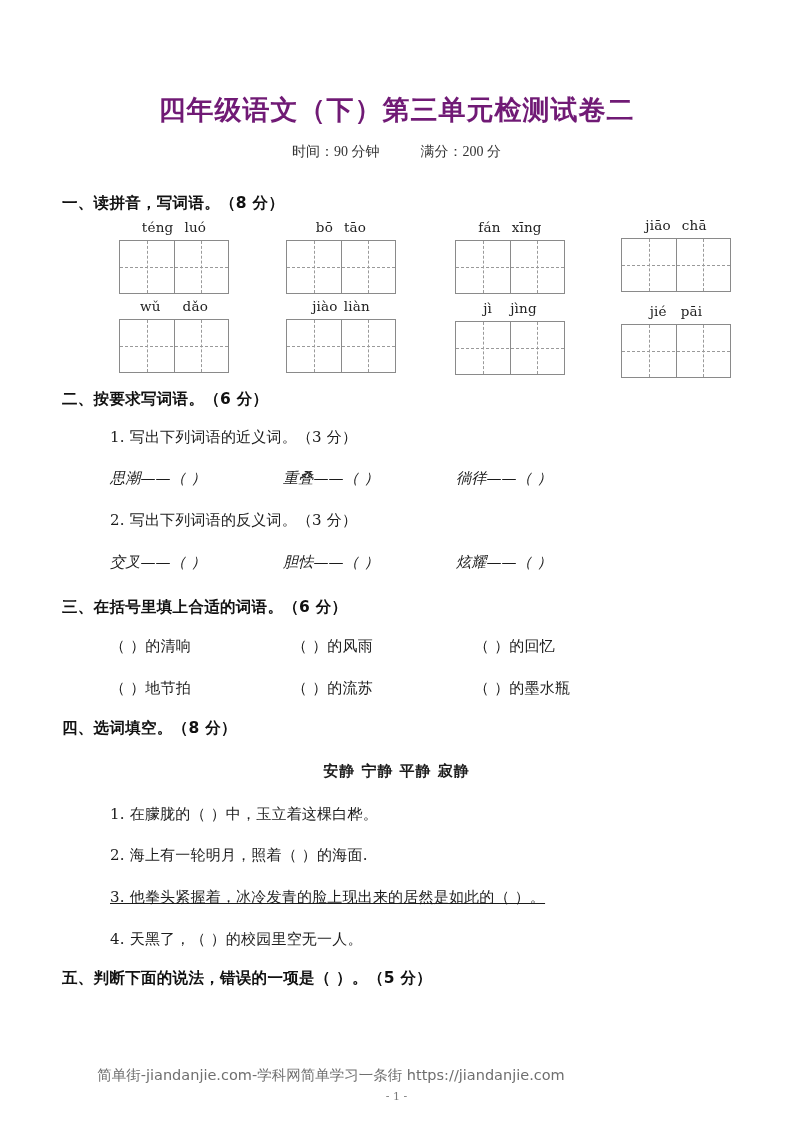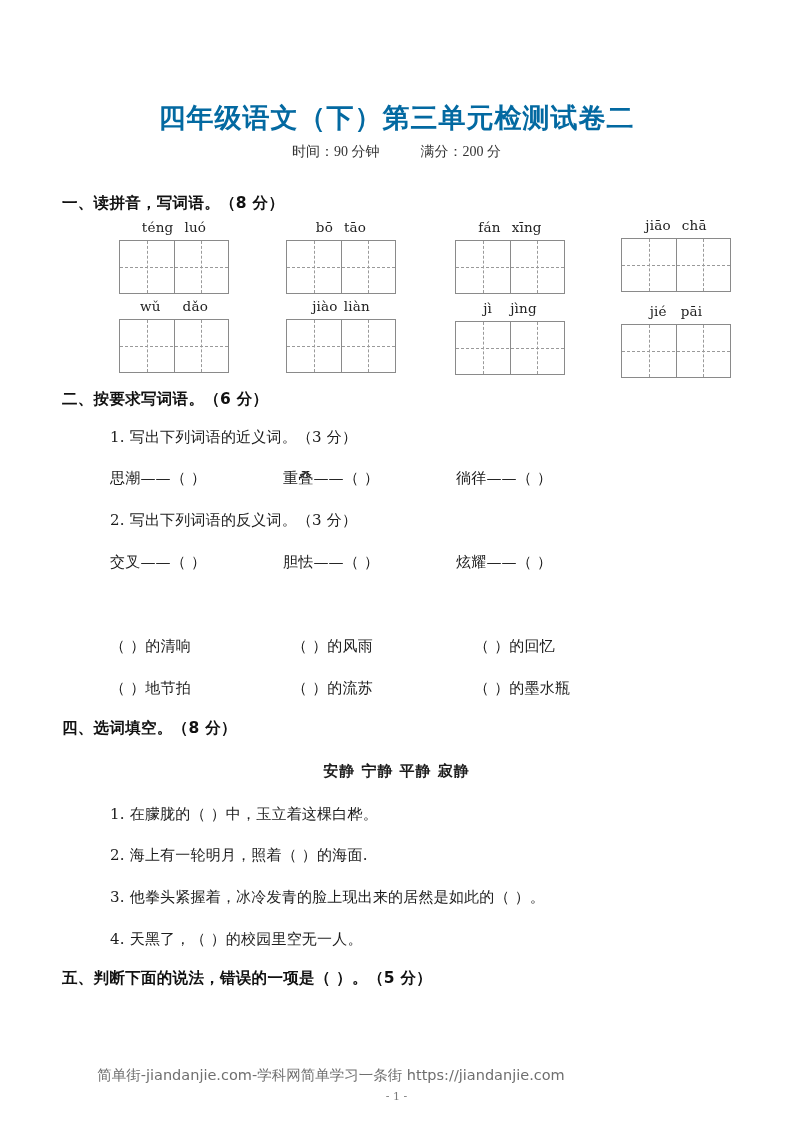--- a/index.html
+++ b/index.html
@@ -19,28 +19,28 @@
   .page {
     position: absolute;
     left: 0; top: 0;
     width: 793px;
     height: 1122px;
   }
 
   
   .paper-title {
     position: absolute;
-    left: 0; top: 100px;
+    left: 0; top: 92px;
     width: 793px;
     text-align: center;
     font-family: "DejaVu Serif", "Liberation Serif", serif;
     font-size: 27px;
     font-weight: bold;
     letter-spacing: 1px;
-    color: #0369a1;
+    color: #701a75;
   }
   .paper-subline {
     position: absolute;
     left: 0; top: 143px;
     width: 793px;
     text-align: center;
     font-size: 14px;
     color: #333;
   }
   .paper-subline .gap { display: inline-block; width: 34px; }
@@ -116,20 +116,21 @@
     color: #1c1c1c;
     white-space: nowrap;
     letter-spacing: 0.2px;
   }
   .sub-q { left: 110px; }
   .item-row { left: 110px; }
 
   .cell3 {
     display: inline-block;
     width: 173px;
+    font-style: italic;
   }
   .cell3b {
     display: inline-block;
     width: 182px;
   }
   .wordbank {
     position: absolute;
     left: 0;
     width: 793px;
     text-align: center;
@@ -261,36 +262,37 @@
   <div class="line item-row" style="top:469px;">
     <span class="cell3">思潮——（      ）</span><span class="cell3">重叠——（      ）</span><span class="cell3">徜徉——（      ）</span>
   </div>
 
   <div class="line sub-q" style="top:511px;">2. 写出下列词语的反义词。（3 分）</div>
 
   <div class="line item-row" style="top:553px;">
     <span class="cell3">交叉——（      ）</span><span class="cell3">胆怯——（      ）</span><span class="cell3">炫耀——（      ）</span>
   </div>
 
+  <div class="sec-head" style="top:597px;">三、在括号里填上合适的词语。（6 分）</div>
 
   <div class="line item-row" style="top:637px;">
     <span class="cell3b">（      ）的清响</span><span class="cell3b">（      ）的风雨</span><span class="cell3b">（      ）的回忆</span>
   </div>
 
   <div class="line item-row" style="top:679px;">
     <span class="cell3b">（      ）地节拍</span><span class="cell3b">（      ）的流苏</span><span class="cell3b">（      ）的墨水瓶</span>
   </div>
 
   <div class="sec-head" style="top:718px;">四、选词填空。（8 分）</div>
 
   <div class="wordbank" style="top:762px;">安静 宁静 平静 寂静</div>
 
   <div class="line item-row" style="top:805px;">1. 在朦胧的（      ）中，玉立着这棵白桦。</div>
   <div class="line item-row" style="top:846px;">2. 海上有一轮明月，照着（      ）的海面.</div>
-  <div class="line item-row" style="top:888px;">3. 他拳头紧握着，冰冷发青的脸上现出来的居然是如此的（       ）。</div>
+  <div class="line item-row" style="top:888px;text-decoration:underline;">3. 他拳头紧握着，冰冷发青的脸上现出来的居然是如此的（       ）。</div>
   <div class="line item-row" style="top:930px;">4. 天黑了，（      ）的校园里空无一人。</div>
 
   <div class="sec-head" style="top:968px;">五、判断下面的说法，错误的一项是（        ）。（5 分）</div>
 
   <div class="footer-src">简单街-jiandanjie.com-学科网简单学习一条街 https://jiandanjie.com</div>
   <div class="footer-page">- 1 -</div>
 
 </div>
 
 </body></html>

